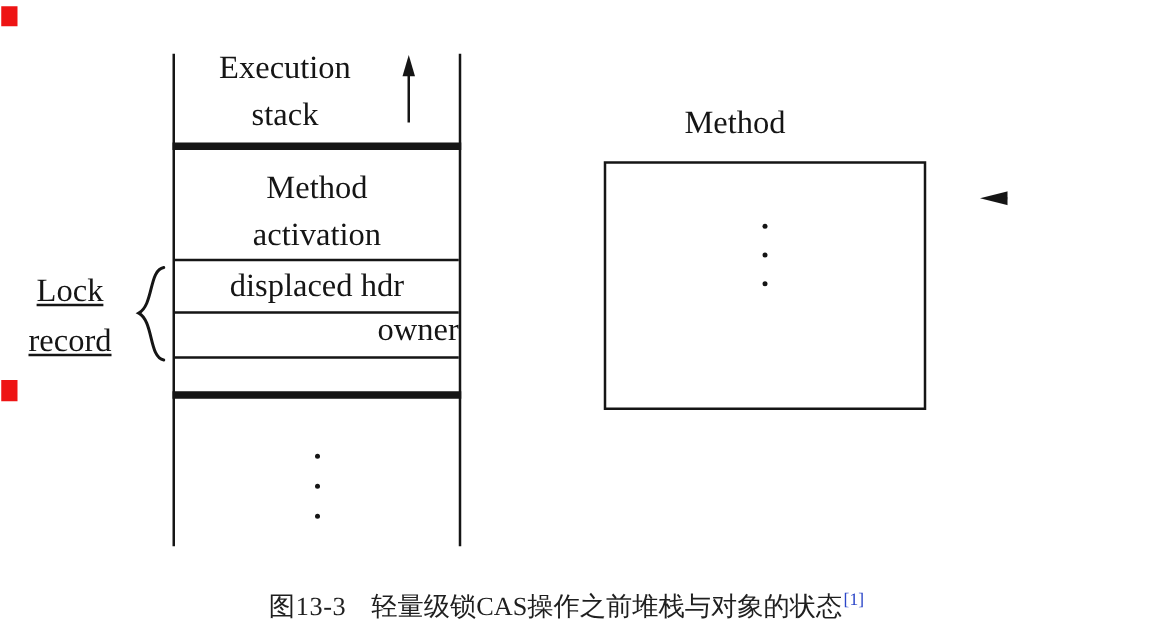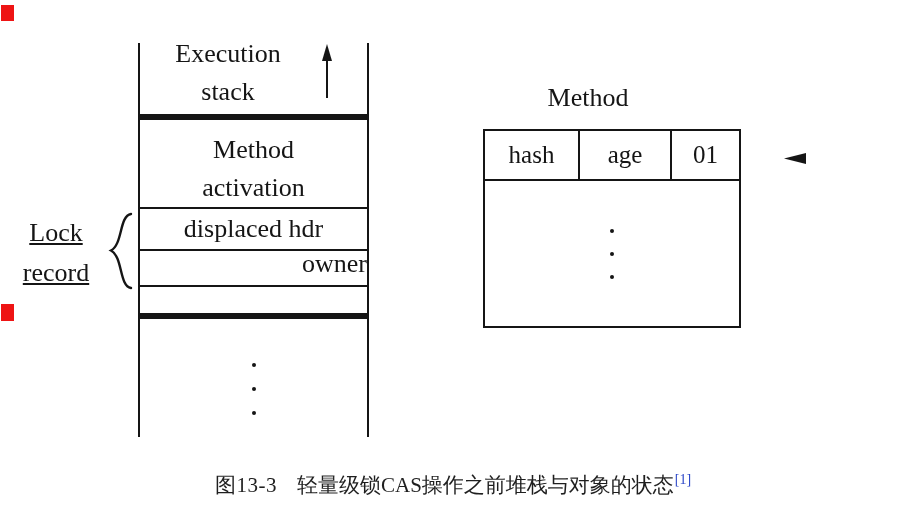--- a/index.html
+++ b/index.html
@@ -143,25 +143,20 @@
     <div>Lock</div>
     <div>record</div>
   </div>
   <svg class="brace" width="27" height="78" viewBox="0 0 27 78">
     <path d="M25 2 C13 4, 17 32, 5 38.5 C17 45, 13 74, 25 76" fill="none" stroke="#151515" stroke-width="2.4" stroke-linecap="round"></path>
   </svg>
 
   <div class="obj-title">Method</div>
 
   <div class="obj-table">
-    <div class="obj-header">
-      <div class="obj-cell cell-hash">hash</div>
-      <div class="obj-cell cell-age">age</div>
-      <div class="obj-cell cell-flag">01</div>
-    </div>
     <div class="obj-body">
       <div class="vdots">
         <div class="dot"></div>
         <div class="dot"></div>
         <div class="dot"></div>
       </div>
     </div>
   </div>
 
   <svg class="left-arrow" width="89" height="15" viewBox="0 0 89 15">

